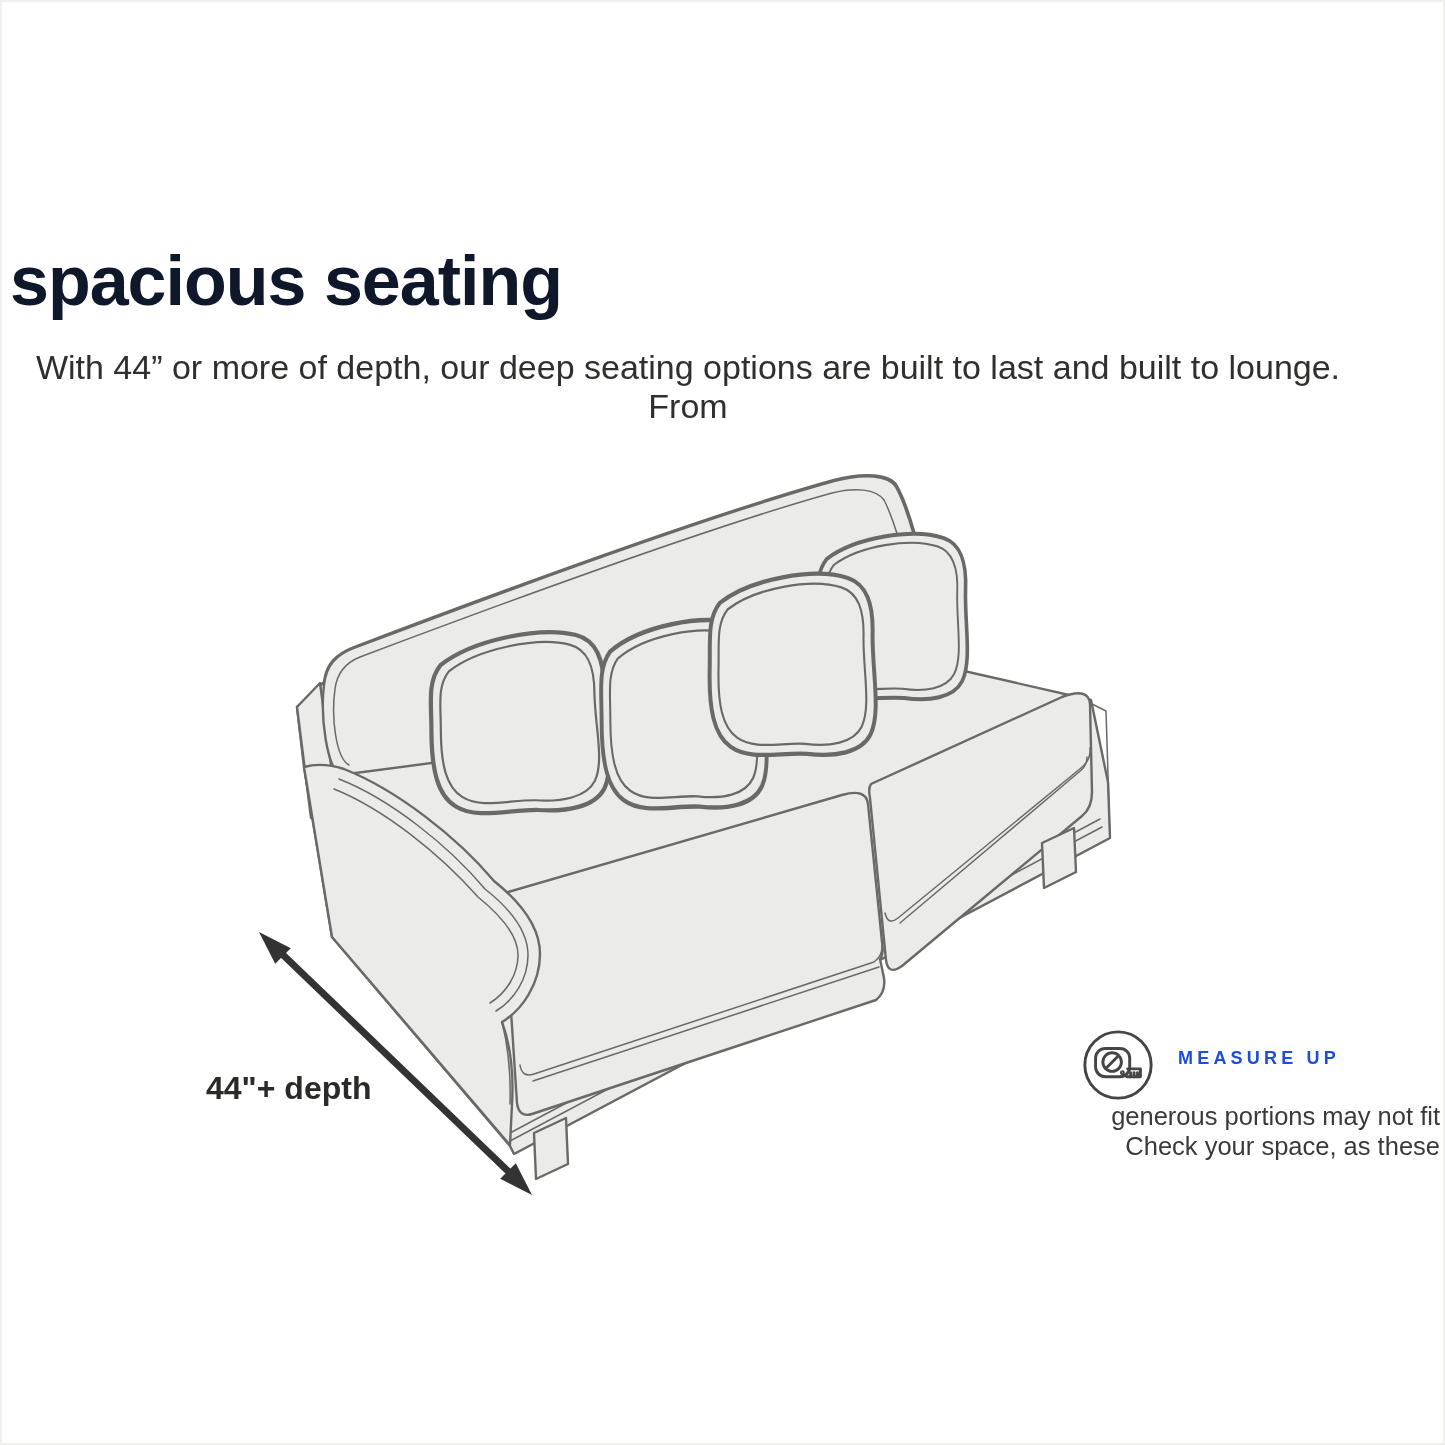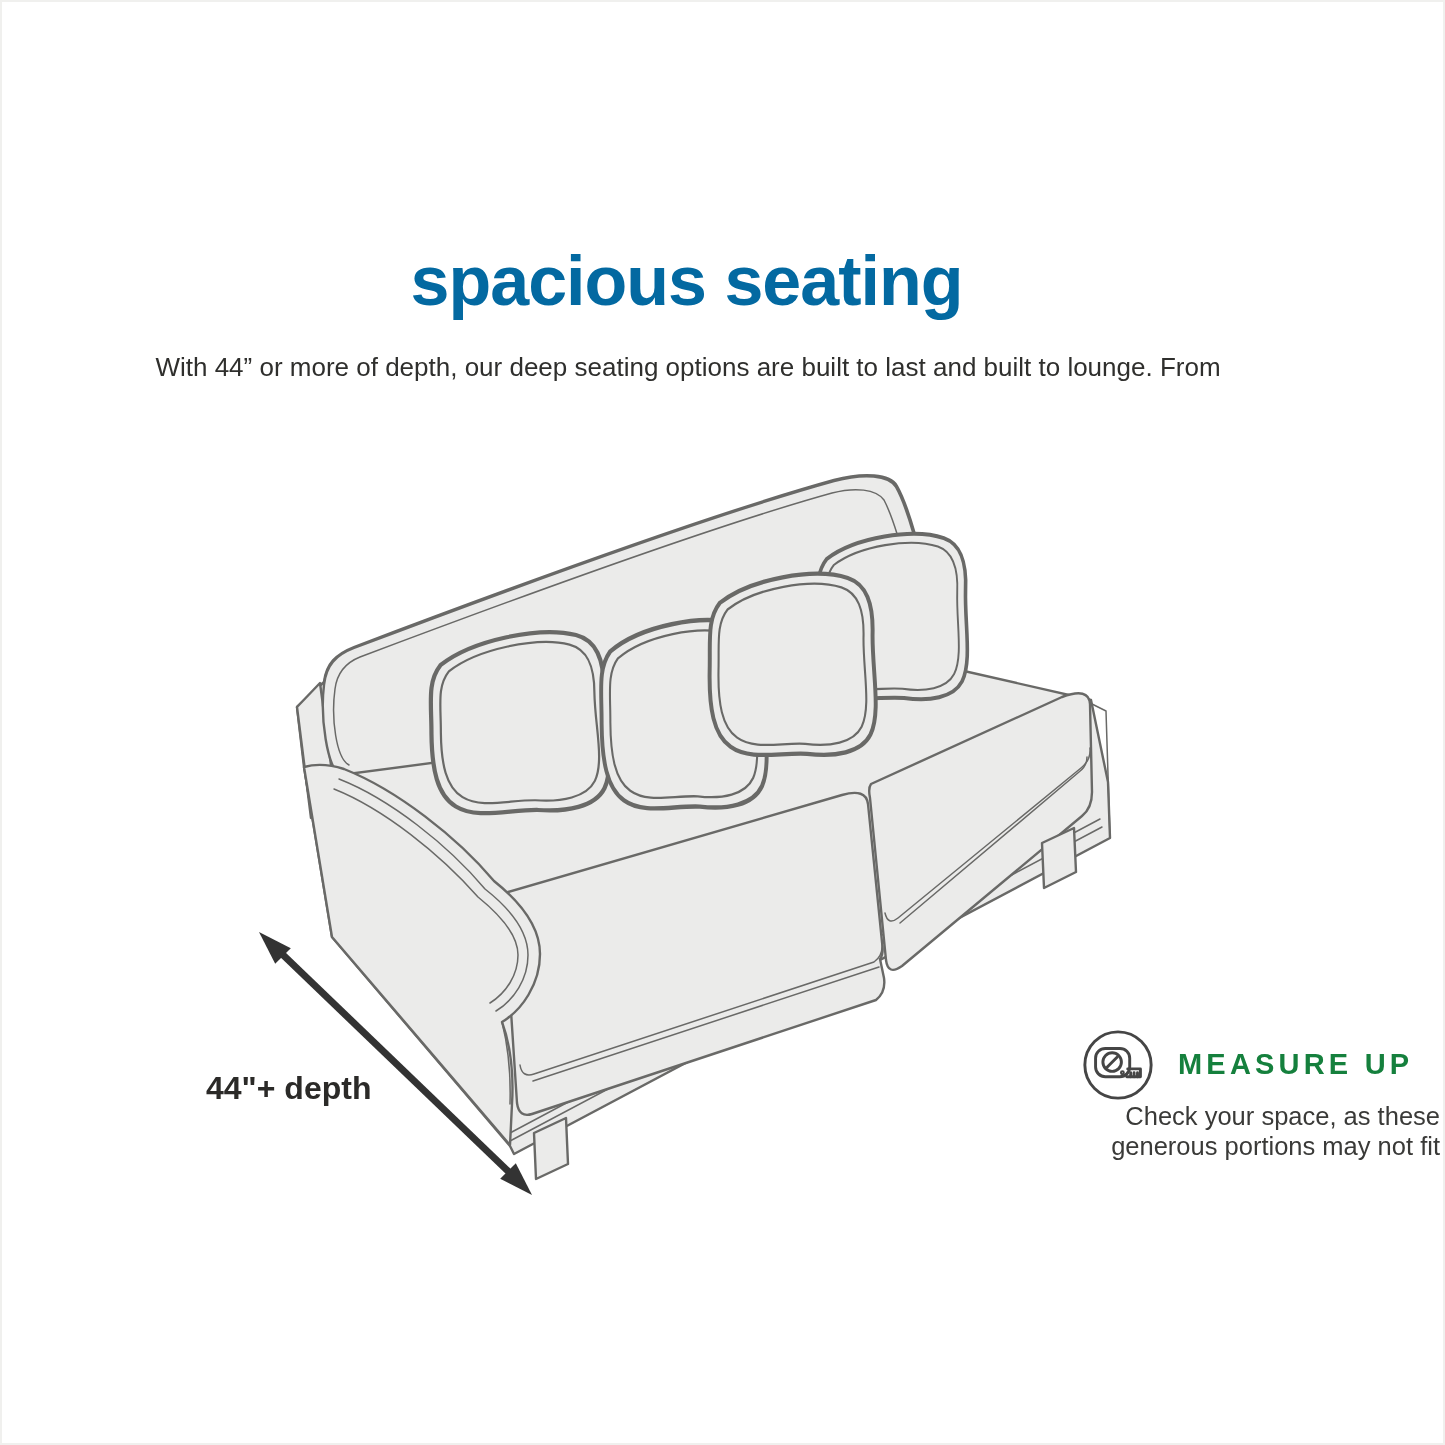--- a/index.html
+++ b/index.html
@@ -10,32 +10,32 @@
     border:2px solid #f0f0ee;
     box-sizing:border-box;
     overflow:hidden;
     font-family:"Liberation Sans", sans-serif;
     color:#323230;
   }
   .title{
     position:absolute;
     left:8px; right:80px; top:244px;
     margin:0;
-    text-align:center;
+    text-align:left;
     font-size:70px;
     line-height:1;
     font-weight:bold;
     letter-spacing:-1px;
-    color:#0369a1;
+    color:#0f172a;
   }
   .intro{
     position:absolute;
     left:0; top:346px; width:1372px;
     text-align:center;
-    font-size:26px;
+    font-size:34px;
     line-height:39px;
     color:#2f2f2d;
   }
   .sofa-wrap{
     position:absolute;
     left:240px; top:450px;
     width:880px; height:760px;
   }
   .depth-label{
     position:absolute;
@@ -56,24 +56,24 @@
     right:0; top:0; width:420px; height:80px;
   }
   .m-icon{
     position:absolute;
     left:58px; top:2px;
     width:78px; height:78px;
   }
   .m-title{
     position:absolute;
     left:157px; top:24px;
-    font-size:29px;
+    font-size:18px;
     font-weight:bold;
     letter-spacing:4.2px;
-    color:#15803d;
+    color:#1d4ed8;
     white-space:nowrap;
   }
   .m-body{
     position:absolute;
     right:1px; top:78px;
     width:419px;
     text-align:right;
     font-size:25.5px;
     line-height:29.5px;
     color:#3a3a38;
@@ -177,18 +177,18 @@
         <rect class="tape" x="17" y="23" width="35" height="29" rx="10"></rect>
         <circle class="tape" cx="34" cy="37" r="9.5"></circle>
         <path class="tape" d="M 29 42 L 39 32"></path>
         <circle class="tape" cx="44.5" cy="48" r="1" fill="#454545"></circle>
         <path class="tape" d="M 50 44 L 63 44 L 63 52 L 49 52"></path>
         <path class="tape" d="M 53 48 L 53 52 M 56.5 48 L 56.5 52 M 60 48 L 60 52"></path>
       </svg>
       <div class="m-title">MEASURE UP</div>
     </div>
     <div class="m-body">
+      <div>generous portions may not fit</div>
       <div>Check your space, as these</div>
-      <div>generous portions may not fit</div>
     </div>
   </div>
 
 </div>
 
 </body></html>

